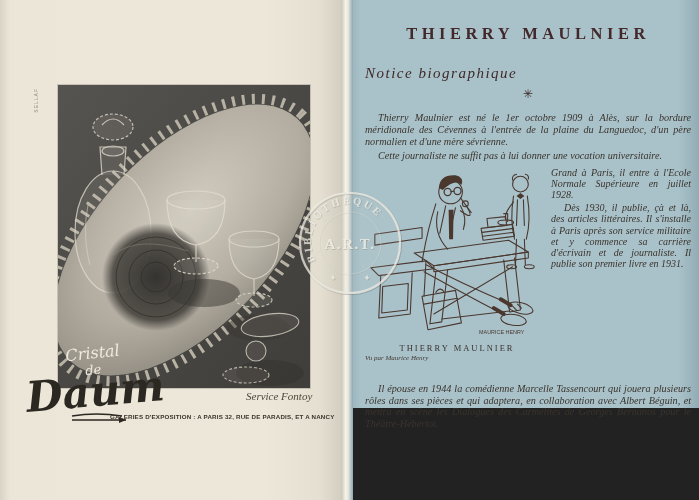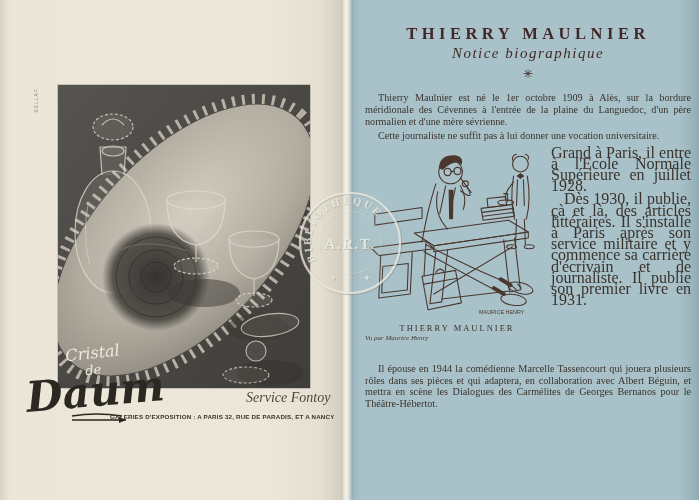--- a/index.html
+++ b/index.html
@@ -12,44 +12,44 @@
     background:linear-gradient(to right,#d8d3c4 0px,#ebe6d8 10px,#ece7d9 78%,#e4dfd0 94%,#d3cebf 100%);}
   .photo-credit{position:absolute;left:33px;top:88px;font-family:"Liberation Sans",sans-serif;
     font-size:5px;color:#8a8478;letter-spacing:1px;transform:rotate(-90deg) translateX(-100%);transform-origin:0 0;}
   .photo-frame{position:absolute;left:58px;top:85px;width:252px;height:303px;box-shadow:0 0 0 1px rgba(90,86,76,.25);}
   .daum-block{position:absolute;left:26px;top:372px;width:200px;height:60px;}
   .daum-script{font-family:"DejaVu Serif",serif;font-style:italic;font-weight:bold;
     font-size:42px;line-height:40px;color:#2b2721;transform:rotate(-5deg);display:inline-block;}
   .daum-arrow{position:absolute;left:44px;top:40px;width:66px;height:12px;}
   .galleries{position:absolute;left:110px;top:413px;font-family:"Liberation Sans",sans-serif;
     font-weight:bold;font-size:6.2px;letter-spacing:.2px;color:#39342b;white-space:nowrap;}
-  .service-caption{position:absolute;left:246px;top:390px;font-style:italic;font-size:14px;color:#4c463b;}
+  .service-caption{position:absolute;left:246px;top:390px;font-style:italic;font-size:11px;color:#4c463b;}
 
   
   .gutter{position:absolute;left:341px;top:0;width:12px;height:500px;
     background:linear-gradient(to right,#c9c4b5 0%,#f4f1e7 38%,#eceadf 58%,#b9c6c9 80%,#8ea8b1 100%);}
 
   
-  .right-page{position:absolute;left:353px;top:0;width:346px;height:500px;
+  .right-page{position:absolute;left:353px;top:0;width:346px;height:408px;
     background:linear-gradient(to right,#9db7c0 0px,#a9c2ca 8px,#a9c2ca 94%,#92acb5 100%);
     color:#3a332c;box-sizing:border-box;padding:24px 8px 0 12px;}
   .rp-title{margin:0;text-align:center;font-size:16.5px;font-weight:600;letter-spacing:4.5px;
     color:#43282a;font-family:"Liberation Serif",serif;}
-  .rp-subtitle{margin-top:1px;text-align:center;font-style:italic;font-size:15px;
+  .rp-subtitle{margin-top:21px;font-style:italic;font-size:15px;
     letter-spacing:1.5px;color:#3f2a28;}
   .rp-ornament{margin-top:5px;text-align:center;font-size:12px;color:#3d2c27;}
   .para{margin:0;margin-top:8px;font-size:10.2px;line-height:11.9px;text-align:justify;
-    text-indent:13px;color:#3a332c;}
+    text-indent:13px;color:#3a332c;font-style:italic;}
   .para.tight{margin-top:2px;}
   .mid{display:flex;margin-top:3px;}
   .cartoon-col{width:184px;flex:0 0 184px;}
   .cartoon-caption{margin-top:2px;text-align:center;font-size:8.5px;letter-spacing:2px;color:#3a332c;}
   .cartoon-credit{margin-top:1px;font-size:7px;font-style:italic;color:#433831;}
   .text-col{flex:1;padding-left:2px;}
-  .text-col .para{font-size:16px;line-height:11.2px;margin-top:2px;}
+  .text-col .para{font-size:10px;line-height:11.2px;margin-top:2px;}
   .text-col .para.noindent{text-indent:0;}
 
   
   .stamp{position:absolute;left:295px;top:189px;width:110px;height:110px;opacity:.9;}
 </style>
 </head>
 <body>
 
 <div class="spread">
 

